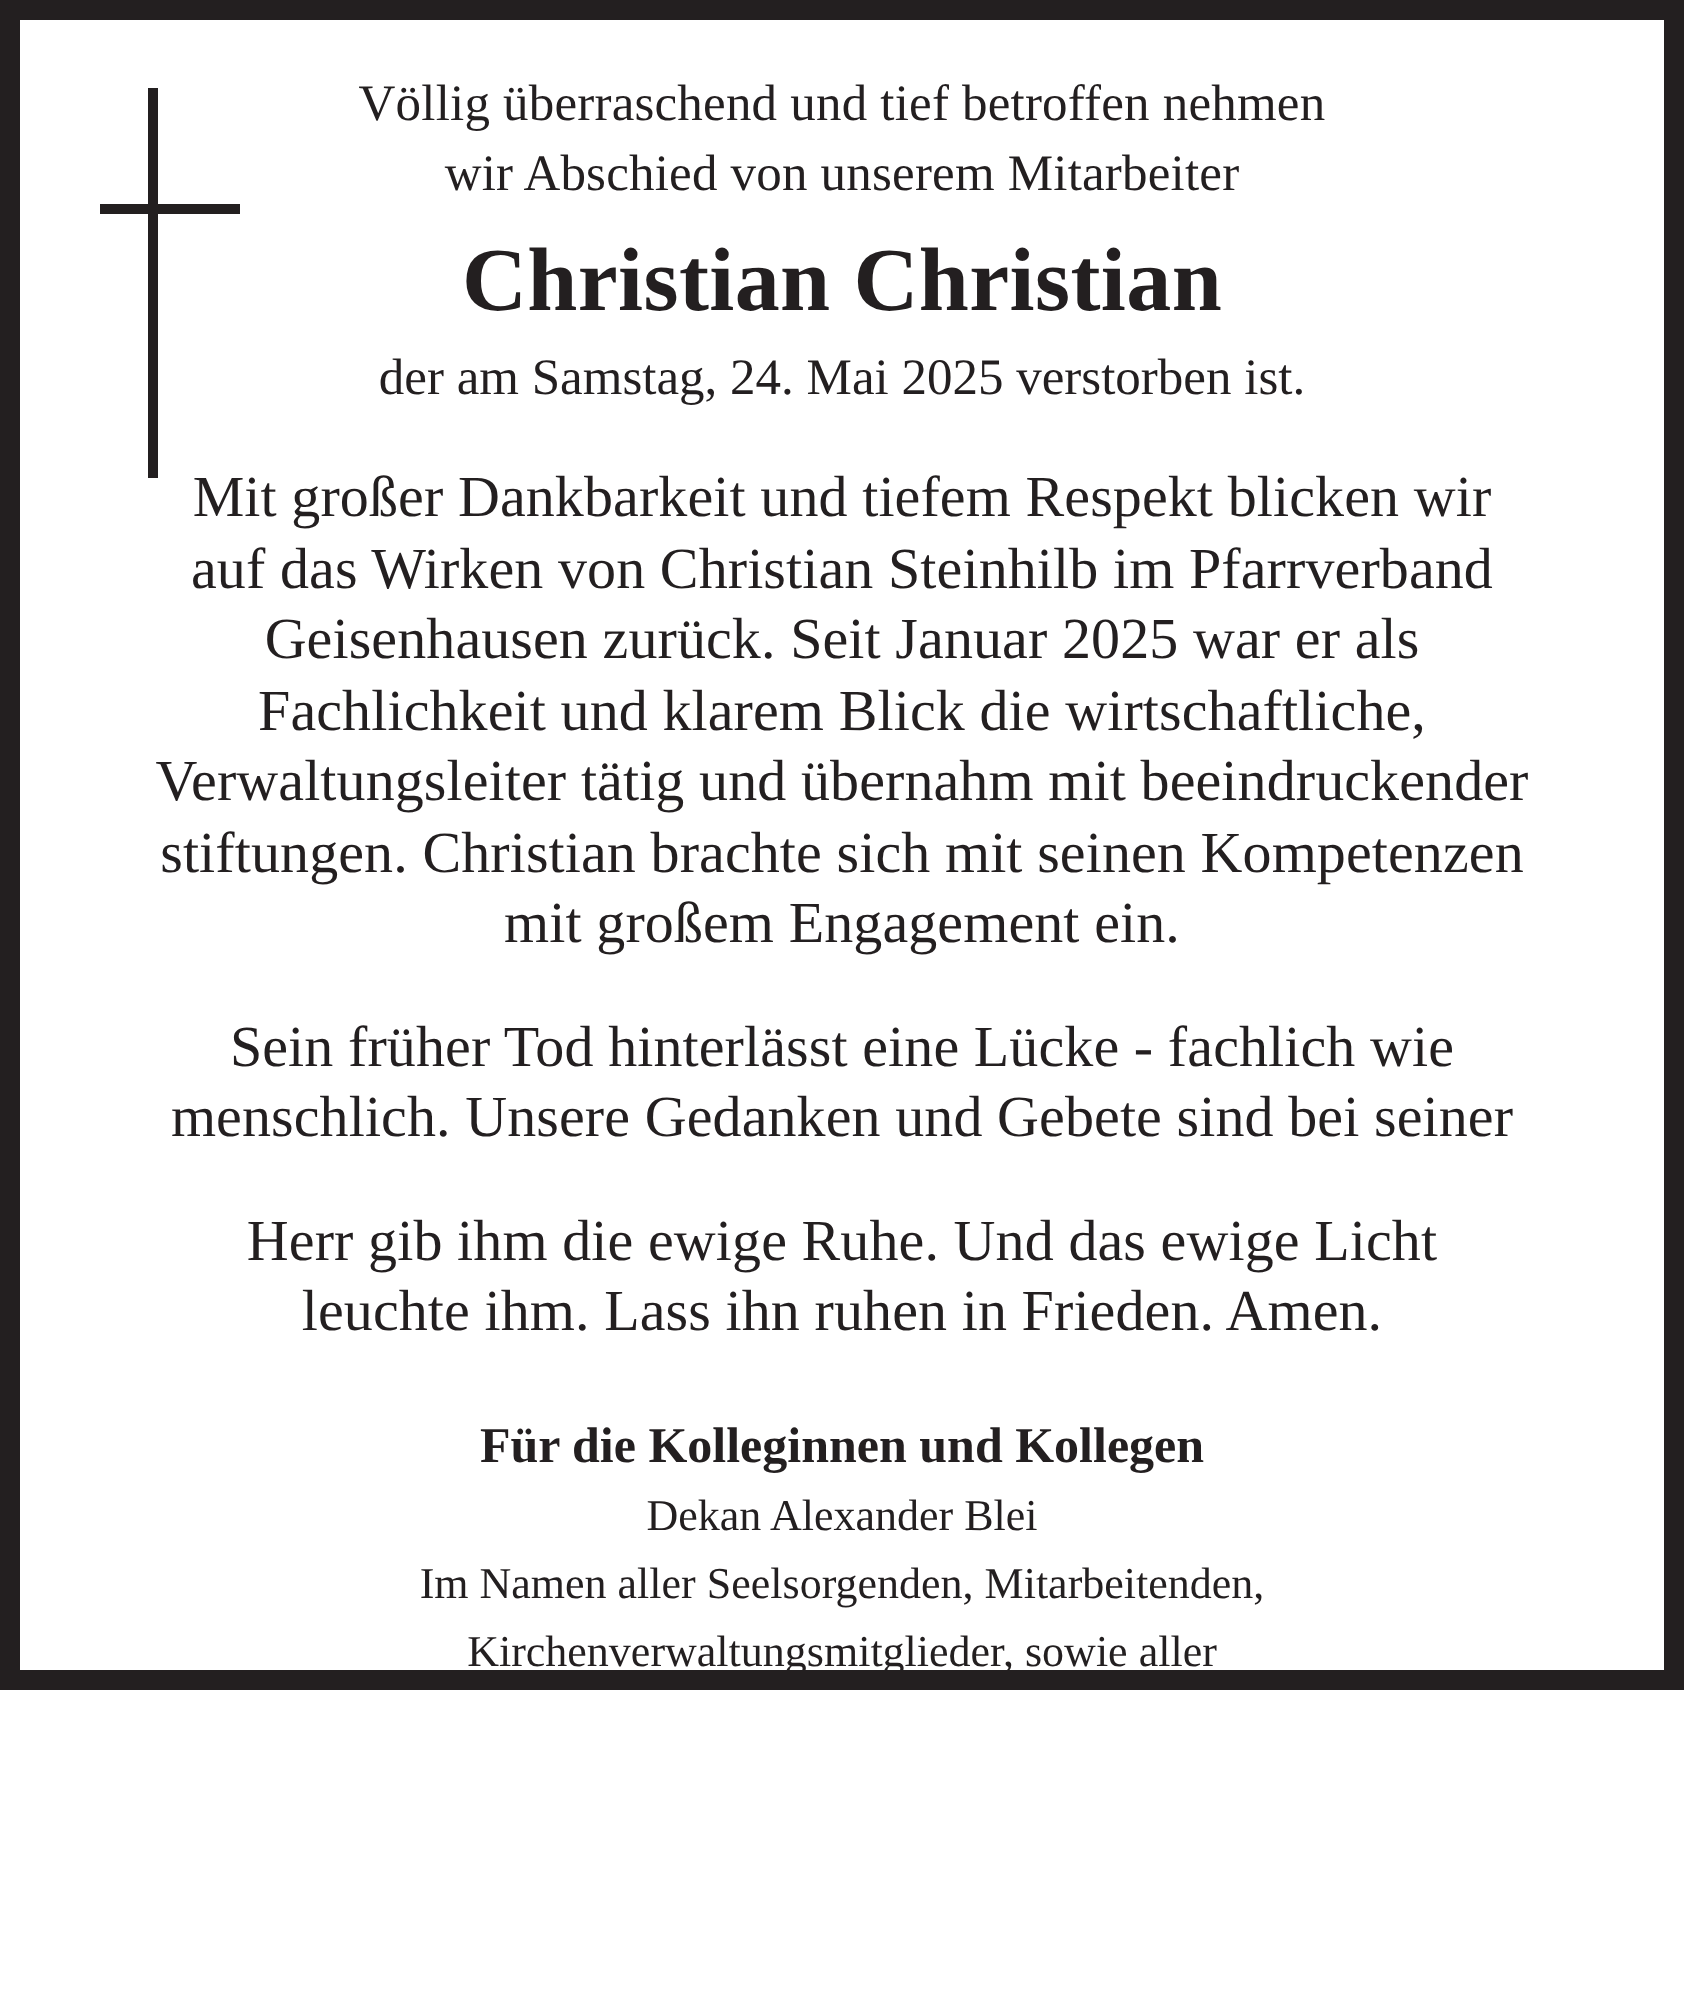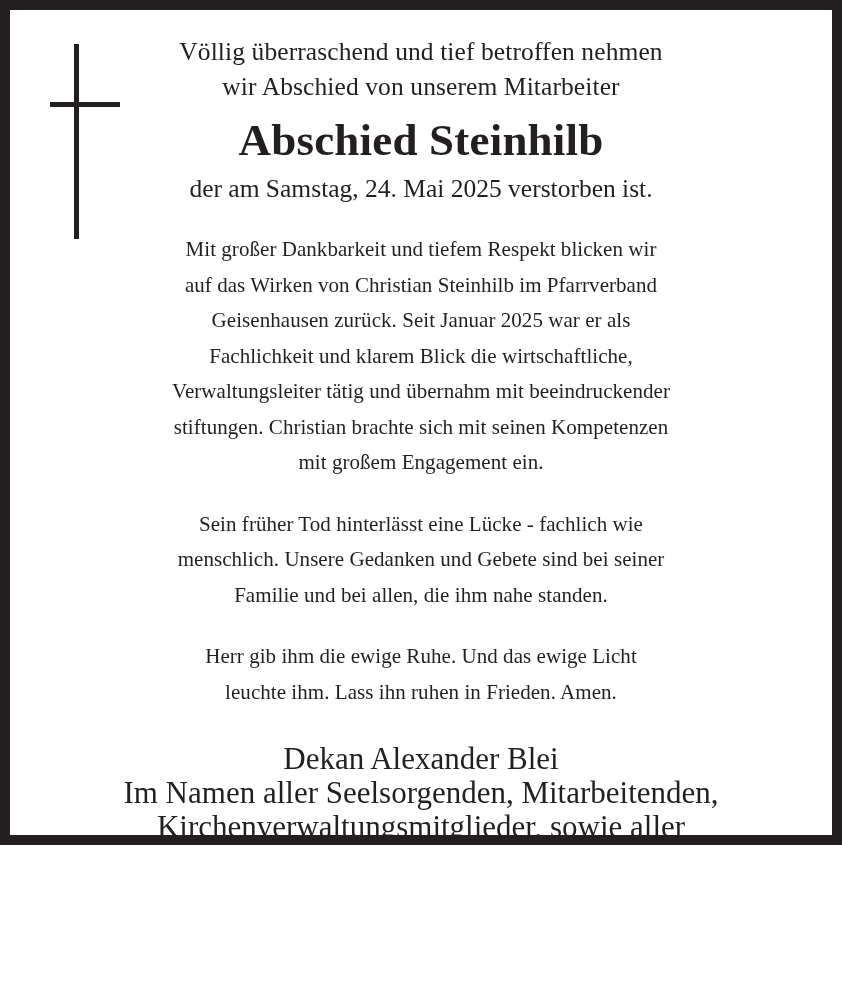--- a/index.html
+++ b/index.html
@@ -84,30 +84,30 @@
 
   .death-date {
     font-size: 25.5px;
     line-height: 34px;
   }
 
   .para {
     margin-top: 26px;
   }
   .para .line {
-    font-size: 21px;
+    font-size: 29px;
     line-height: 35.5px;
     letter-spacing: 0.05px;
   }
 
   .signature {
     margin-top: 32px;
   }
   .signature .line {
-    font-size: 31px;
+    font-size: 22px;
     line-height: 34px;
   }
   .signature .line.bold {
     font-weight: bold;
     font-size: 25px;
   }
 </style>
 </head>
 <body>
 
@@ -119,46 +119,46 @@
       <div class="bar-h"></div>
     </div>
 
     <div class="content">
 
       <div class="lede">
         <div class="line">Völlig überraschend und tief betroffen nehmen</div>
         <div class="line">wir Abschied von unserem Mitarbeiter</div>
       </div>
 
-      <div class="deceased-name">Abschied Steinhilb</div>
+      <div class="deceased-name">Christian Christian</div>
 
       <div class="death-date">der am Samstag, 24. Mai 2025 verstorben ist.</div>
 
       <div class="para">
         <div class="line">Mit großer Dankbarkeit und tiefem Respekt blicken wir</div>
         <div class="line">auf das Wirken von Christian Steinhilb im Pfarrverband</div>
         <div class="line">Geisenhausen zurück. Seit Januar 2025 war er als</div>
         <div class="line">Fachlichkeit und klarem Blick die wirtschaftliche,</div>
         <div class="line">Verwaltungsleiter tätig und übernahm mit beeindruckender</div>
         <div class="line">stiftungen. Christian brachte sich mit seinen Kompetenzen</div>
         <div class="line">mit großem Engagement ein.</div>
       </div>
 
       <div class="para">
         <div class="line">Sein früher Tod hinterlässt eine Lücke - fachlich wie</div>
         <div class="line">menschlich. Unsere Gedanken und Gebete sind bei seiner</div>
-        <div class="line">Familie und bei allen, die ihm nahe standen.</div>
       </div>
 
       <div class="para">
         <div class="line">Herr gib ihm die ewige Ruhe. Und das ewige Licht</div>
         <div class="line">leuchte ihm. Lass ihn ruhen in Frieden. Amen.</div>
       </div>
 
       <div class="signature">
+        <div class="line bold">Für die Kolleginnen und Kollegen</div>
         <div class="line">Dekan Alexander Blei</div>
         <div class="line">Im Namen aller Seelsorgenden, Mitarbeitenden,</div>
         <div class="line">Kirchenverwaltungsmitglieder, sowie aller</div>
         <div class="line">Pfarrgemeinderäte</div>
       </div>
 
     </div>
   </div>
 </div>
 

